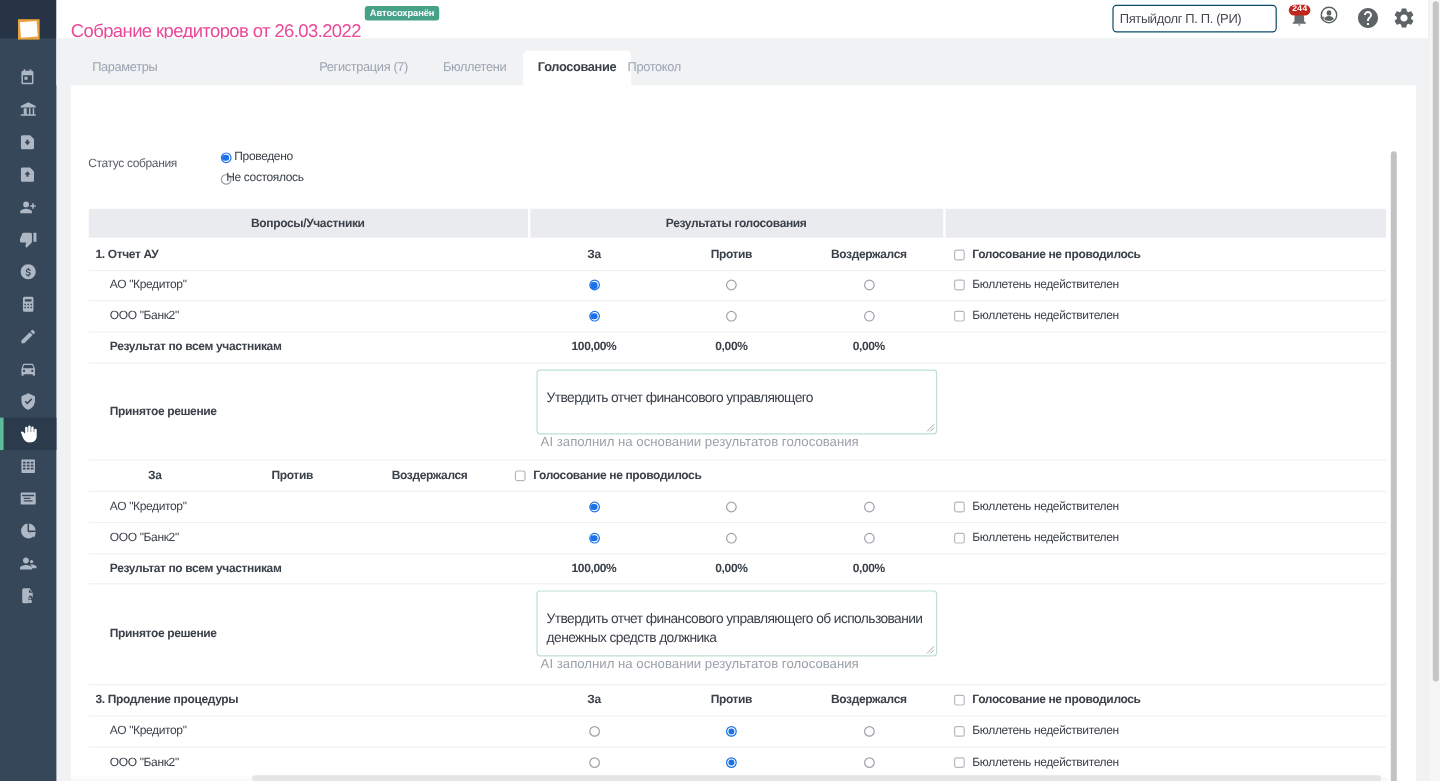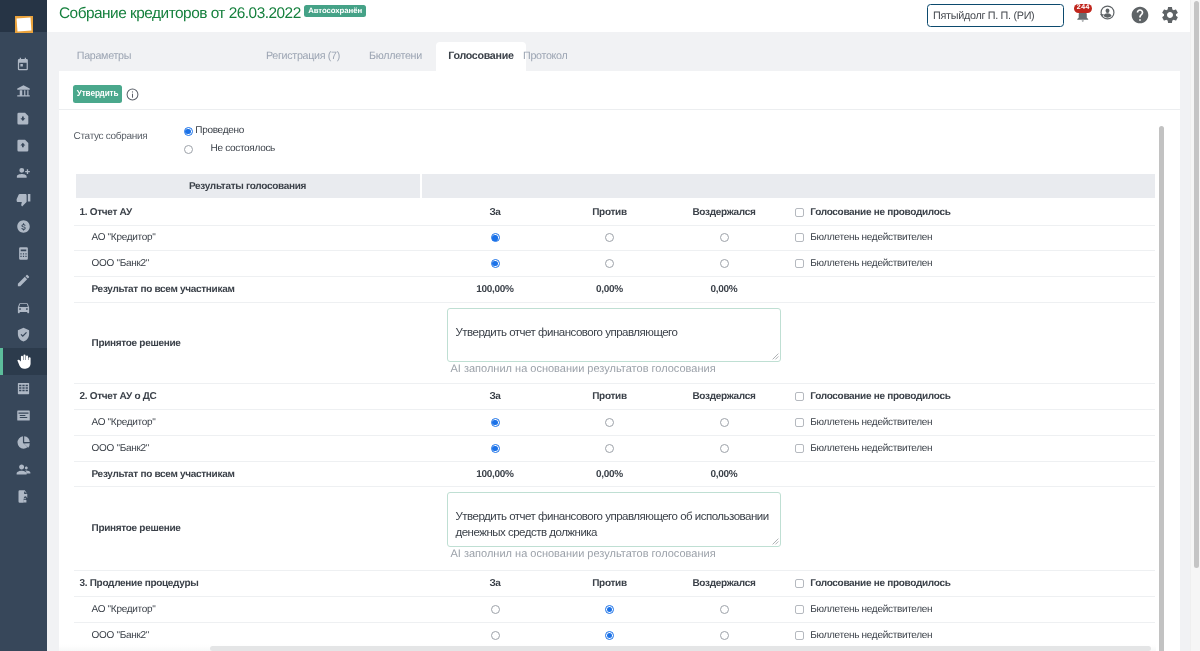--- a/index.html
+++ b/index.html
@@ -17,21 +17,21 @@
             transform:rotate(-4.2deg); }
   .sb-item { position:absolute; left:0; width:47px; height:27px; display:flex;
              align-items:center; justify-content:center; }
   .sb-item svg { display:block; fill:#aeb8c5; }
   .sb-item.active { background:#2c3b4c; }
   .sb-item.active .sb-mark { position:absolute; left:0; top:0; width:3px; height:27px; background:#5cbd9b; }
   .sb-item.active svg { fill:#ffffff; }
 
   
   #header { position:absolute; left:47px; top:0; width:1143px; height:32px; background:#fff; }
-  #page-title { position:absolute; left:12px; top:5px; font-size:15.4px; color:#15803d; font-weight:400;
+  #page-title { position:absolute; left:12px; top:18px; font-size:15.4px; color:#ec4899; font-weight:400;
                 letter-spacing:-0.5px; white-space:nowrap; }
   #autosave { position:absolute; left:257px; top:4.5px; height:12px; background:#45a287; color:#fff;
               font-size:7.8px; font-weight:700; letter-spacing:-0.08px; border-radius:2.5px;
               padding:0 4.2px; line-height:12px; white-space:nowrap; }
   #user-select { position:absolute; left:880px; top:3.9px; width:137px; height:22.9px; border:1px solid #0c4a6e;
                  border-radius:3.5px; background:#fff; }
   #user-select .lbl { position:absolute; left:5.1px; top:5.1px; font-size:10.8px; color:#45494f;
                       letter-spacing:-0.3px; }
   #user-select .car { position:absolute; left:172.1px; top:9.4px; width:0; height:0;
                       border-left:2.6px solid transparent; border-right:2.6px solid transparent;
@@ -271,37 +271,28 @@
     </div>
     <div class="tab active" style="left: 389px; width: 89.8px;">
       <span>Голосование</span>
     </div>
     <div class="tab" style="left: 476px; width: 44.4px;">
       <span>Протокол</span>
     </div>
   </div>
 
 <div id="panel">
-  <div id="toolbar">
-    <button id="approve">Утвердить</button>
-    <span id="infoicon">
-      <svg width="13" height="13" viewBox="0 0 24 24" fill="none" stroke="#5b6069" stroke-width="1.9">
-        <circle cx="12" cy="12" r="10"></circle>
-          <path d="M12 11.2v6" stroke-linecap="round"></path>
-          <circle cx="12" cy="7.3" r="1.15" fill="#5b6069" stroke="none"></circle>
-      </svg>
-    </span>
-  </div>
   <div id="status-label">Статус собрания</div>
   <div id="status-options">
       <div class="radioline" style="top: 52.8px;"><span class="rbx on" style="left:0;top:2.5px"></span><span style="margin-left:11.8px;position:relative;top:1.4px">Проведено</span></div>
-      <div class="radioline" style="top: 70.8px;"><span class="rbx off" style="left:0;top:2.5px"></span><span style="margin-left:27px;position:relative;top:1.4px">Не состоялось</span></div>
+      <div class="radioline" style="top: 70.8px;"><span class="rbx off" style="left:0;top:2.5px"></span><span style="margin-left:5px;position:relative;top:1.4px">Не состоялось</span></div>
     </div>
   <div id="tbl">
       <div class="thead">
+        <div class="th c1">Вопросы/Участники</div>
         <div class="th gap"></div>
         <div class="th c2">Результаты голосования</div>
         <div class="th gap"></div>
         <div class="th c3"></div>
       </div>
       <div class="trow">
         <div class="c-q qtitle">1. Отчет АУ</div>
         <div class="c-za colhead">За</div>
         <div class="c-pr colhead">Против</div>
         <div class="c-vz colhead">Воздержался</div>
@@ -347,21 +338,20 @@
             <textarea class="ta" style="">Утвердить отчет финансового управляющего</textarea>
             <svg class="grip" viewBox="0 0 9 9">
               <path d="M0.8 8.2 L8.2 0.8 M4.4 8.2 L8.2 4.4" stroke="#70757a" stroke-width="1" fill="none"></path>
             </svg>
           </span>
           <div class="ahint">AI заполнил на основании результатов голосования</div>
         </div>
         <div class="c-rest"></div>
       </div>
       <div class="trow">
-        <div class="c-q qtitle">2. Отчет АУ о ДС</div>
         <div class="c-za colhead">За</div>
         <div class="c-pr colhead">Против</div>
         <div class="c-vz colhead">Воздержался</div>
         <div class="c-chk"><span class="cbx"></span><span class="qtitle">Голосование не проводилось</span></div>
       </div>
       <div class="trow">
         <div class="c-q pname">АО "Кредитор"</div>
         <div class="c-za">
           <span class="rbx rmid on"></span>
         </div>

